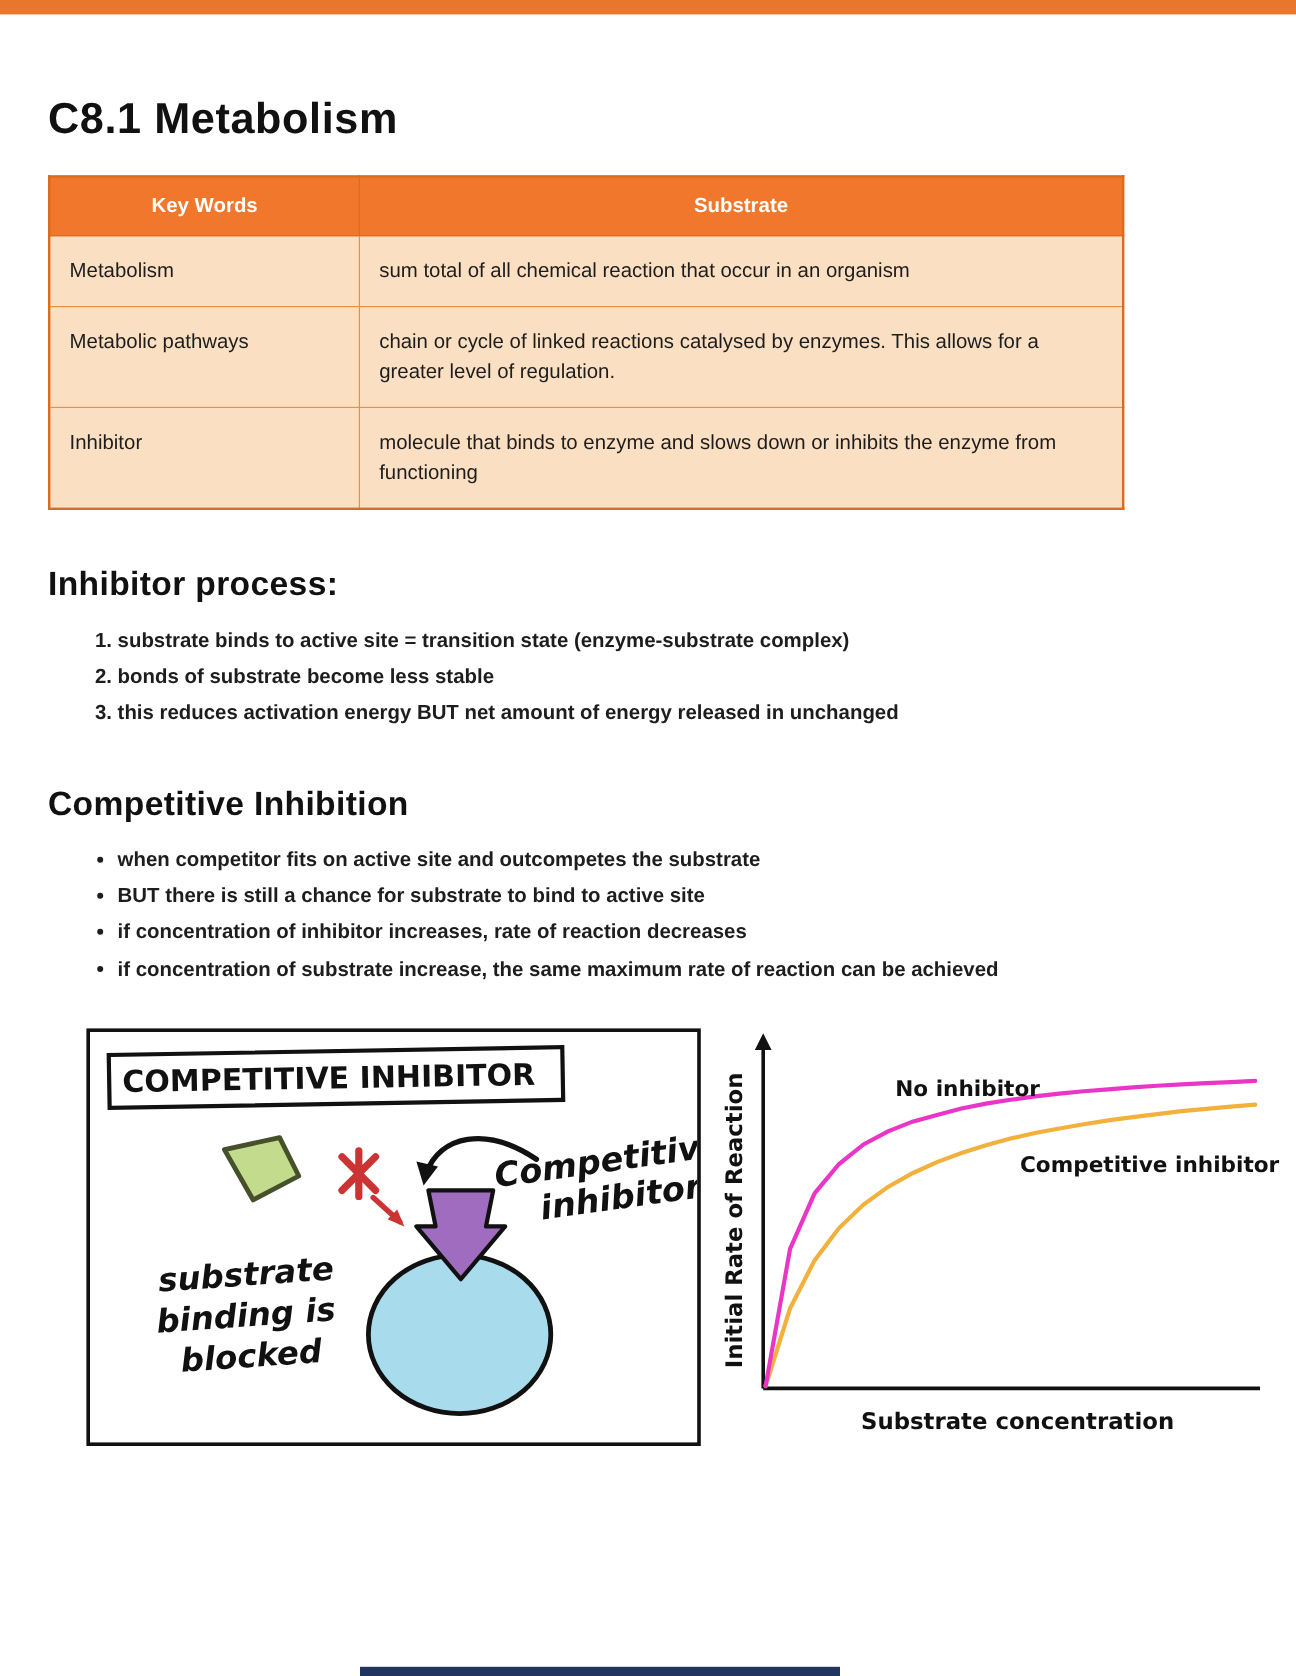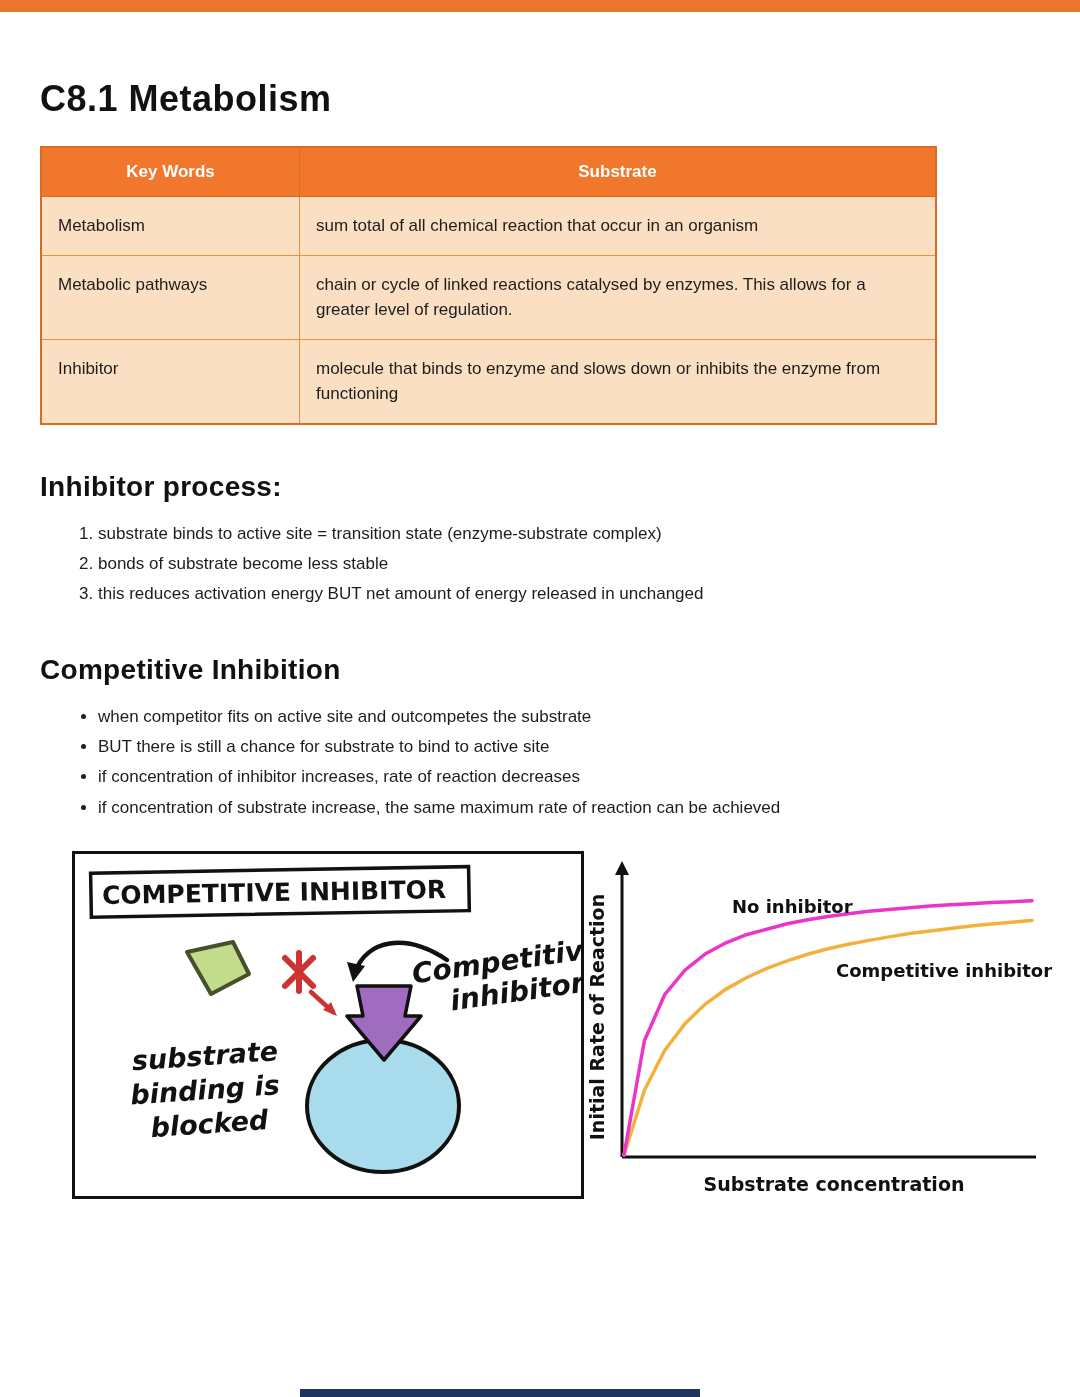--- a/index.html
+++ b/index.html
@@ -38,23 +38,23 @@
   }
   td.term-cell{width:225px;}
   h2.section-heading{
     font-size:28px;font-weight:bold;color:#111;
     margin:46px 0 18px 0;letter-spacing:0.3px;
   }
   ol.steps, ul.points{
     margin:0 0 0 30px;padding-left:28px;
     font-size:17px;line-height:1.55;
   }
-  ul.points li, ol.steps li{margin-bottom:4px;}
+  ul.points li, ol.steps li{margin-bottom:4px;font-weight:bold;}
   .figures{
-    display:flex;align-items:flex-start;margin-top:30px;padding-left:32px;
+    display:flex;align-items:flex-end;gap:14px;margin-top:30px;padding-left:32px;
   }
   .cartoon-box{
     width:512px;height:348px;border:3px solid #111;background:#fff;
     box-sizing:border-box;flex:0 0 auto;
   }
   .chart-box{width:470px;height:348px;flex:0 0 auto;margin-top:6px;}
   .hand{font-family:"DejaVu Sans", sans-serif;font-weight:bold;}
   .next-page-edge{
     position:absolute;left:300px;bottom:0;width:400px;height:8px;
     background:#20355e;

